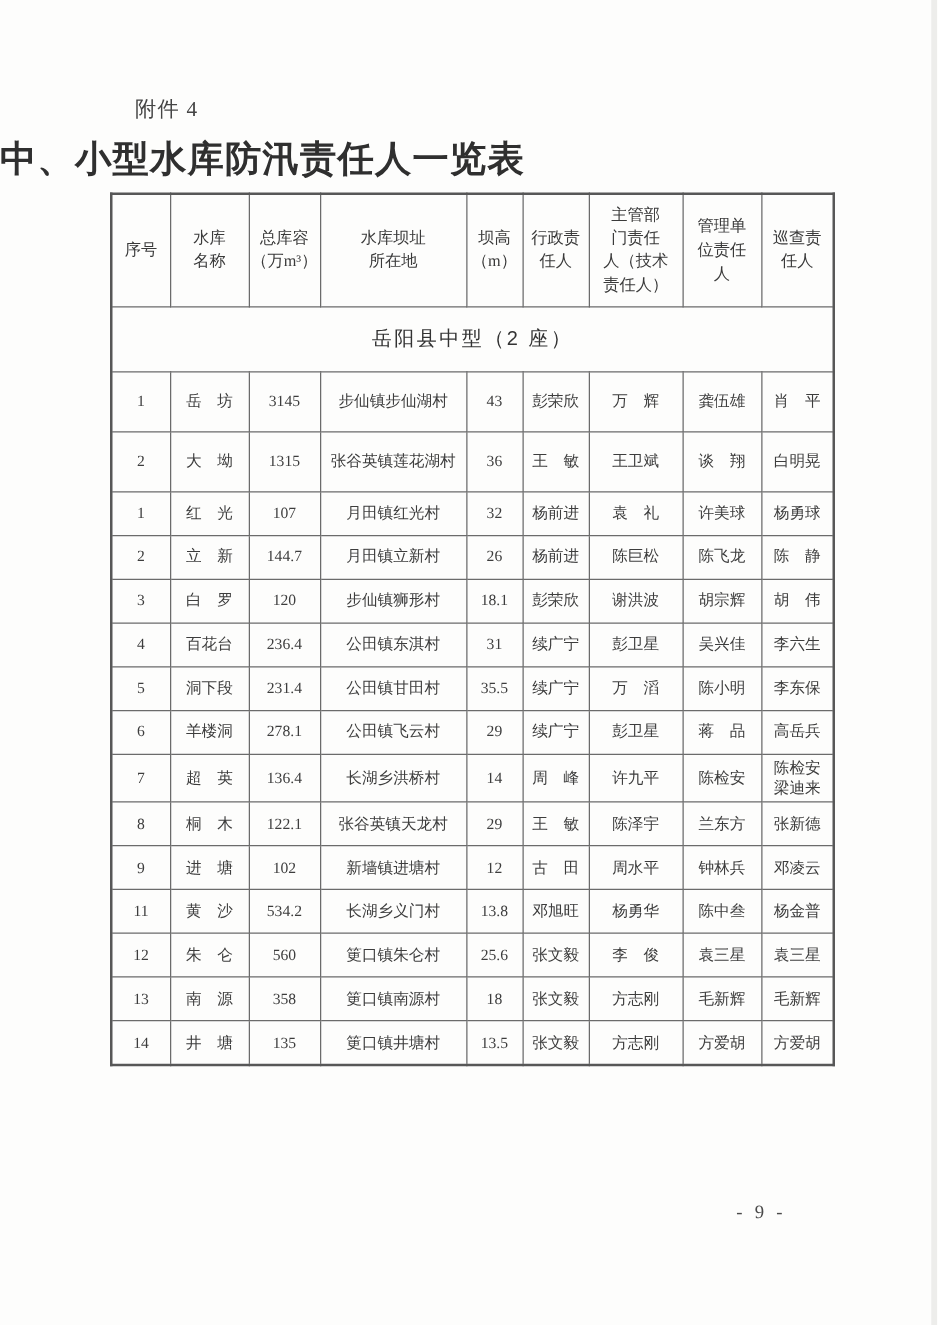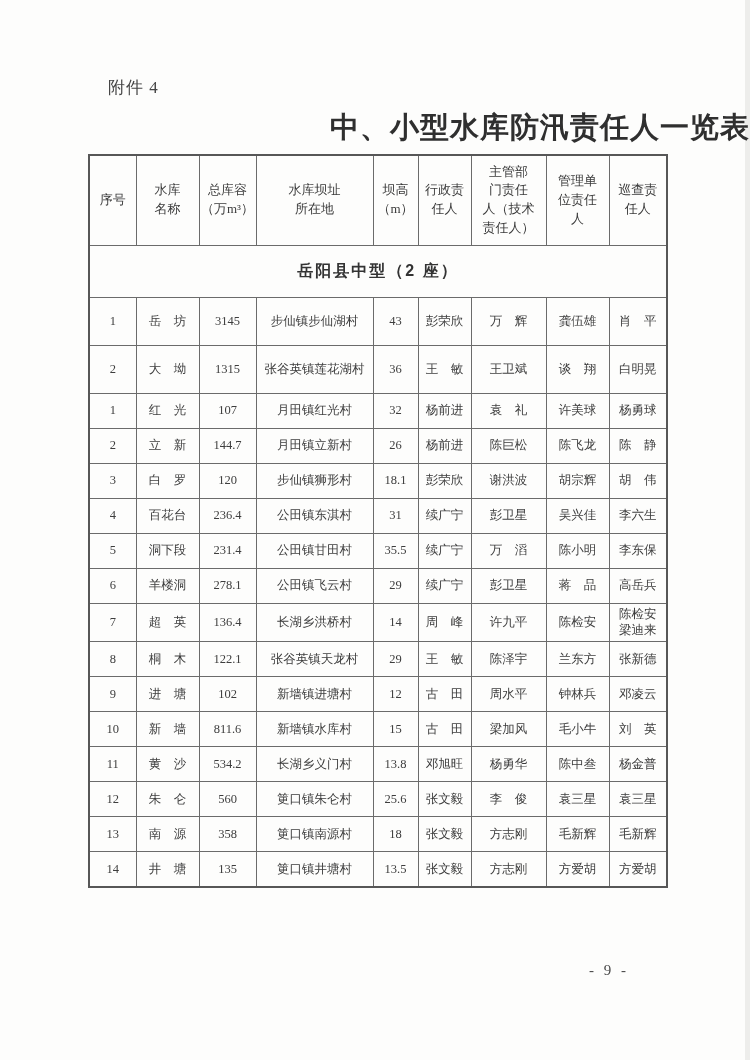--- a/index.html
+++ b/index.html
@@ -22,21 +22,21 @@
     left: 108px;
     top: 76px;
     font-size: 17px;
     letter-spacing: 1px;
     color: #454545;
   }
   .doc-title {
     position: absolute;
     left: 0; right: 0;
     top: 108px;
-    text-align: right;
+    text-align: left;
     font-size: 29px;
     font-weight: bold;
     letter-spacing: 1px;
     color: #2f2f2f;
     font-family: "Liberation Sans", sans-serif;
   }
   .table-wrap {
     position: absolute;
     left: 88px;
     top: 154px;
@@ -59,21 +59,21 @@
     font-weight: normal;
     font-size: 13px;
     line-height: 1.45;
     white-space: pre-line;
     color: #3a3a3a;
     padding: 2px 1px;
   }
   td.section-cell {
     height: 52px;
     font-size: 16px;
-    font-weight: bold;
+    font-weight: normal;
     letter-spacing: 2px;
     color: #333333;
     font-family: "Liberation Sans", sans-serif;
   }
   tr.row-mid td { height: 48px; }
   tr.row-small td { height: 35px; }
   td.data-cell {
     font-size: 12.5px;
     line-height: 1.35;
     white-space: pre-wrap;
@@ -256,31 +256,20 @@
             <td class="data-cell">进　塘</td>
             <td class="data-cell">102</td>
             <td class="data-cell">新墙镇进塘村</td>
             <td class="data-cell">12</td>
             <td class="data-cell">古　田</td>
             <td class="data-cell">周水平</td>
             <td class="data-cell">钟林兵</td>
             <td class="data-cell">邓凌云</td>
           </tr>
           <tr class="row-small">
-            <td class="data-cell">10</td>
-            <td class="data-cell">新　墙</td>
-            <td class="data-cell">811.6</td>
-            <td class="data-cell">新墙镇水库村</td>
-            <td class="data-cell">15</td>
-            <td class="data-cell">古　田</td>
-            <td class="data-cell">梁加风</td>
-            <td class="data-cell">毛小牛</td>
-            <td class="data-cell">刘　英</td>
-          </tr>
-          <tr class="row-small">
             <td class="data-cell">11</td>
             <td class="data-cell">黄　沙</td>
             <td class="data-cell">534.2</td>
             <td class="data-cell">长湖乡义门村</td>
             <td class="data-cell">13.8</td>
             <td class="data-cell">邓旭旺</td>
             <td class="data-cell">杨勇华</td>
             <td class="data-cell">陈中叁</td>
             <td class="data-cell">杨金普</td>
           </tr>

